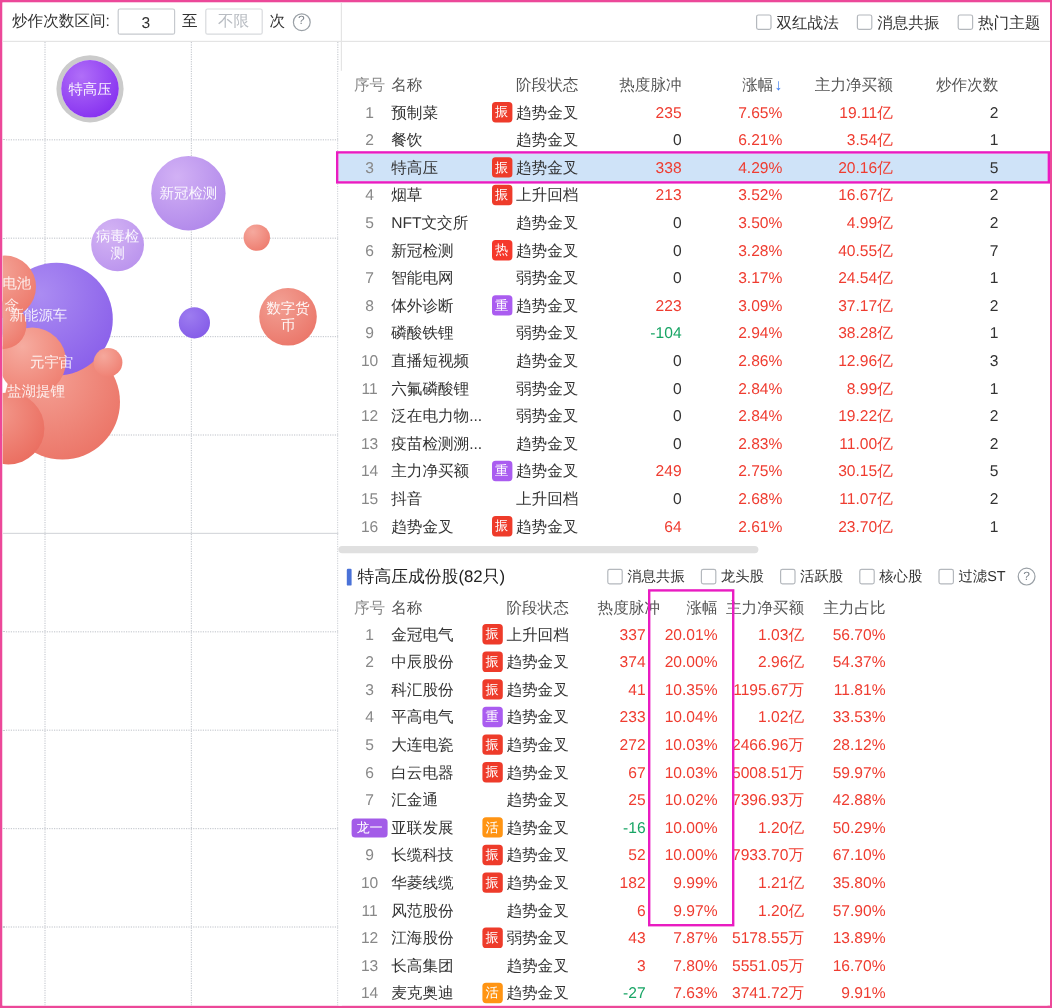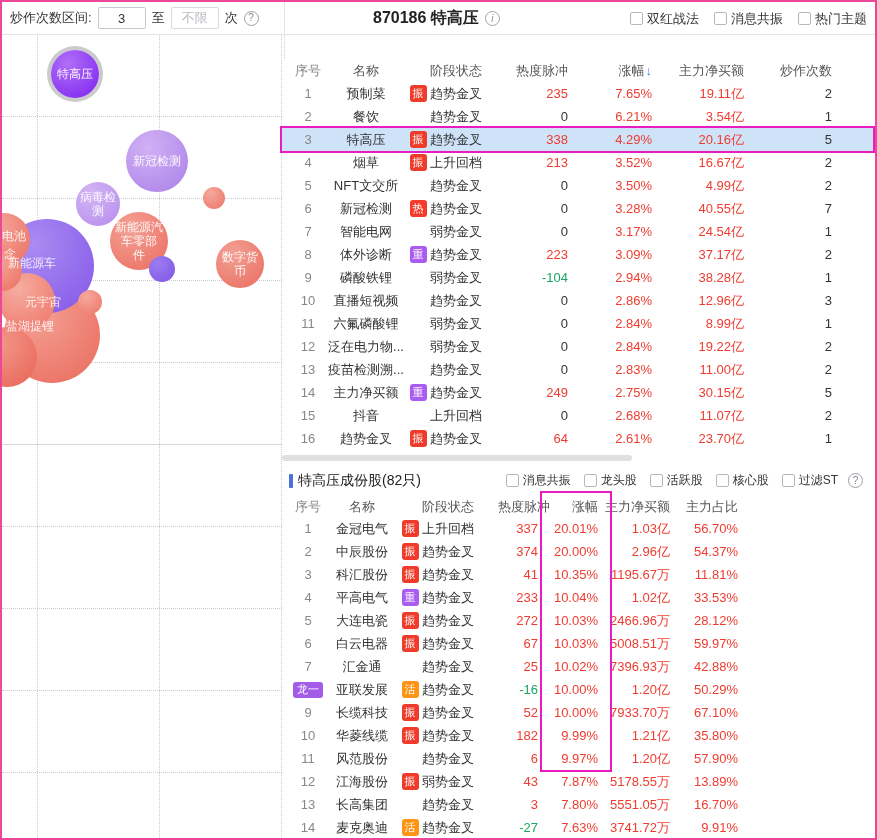--- a/index.html
+++ b/index.html
@@ -34,21 +34,21 @@
   
   .rpanel { position:absolute; left:280px; top:33px; width:591px; height:805px; background:#fff;margin-top:24px; }
   .thead, .trow { display:grid; align-items:center; padding-left:8px; width:100%; }
   .t1 .thead, .t1 .trow { grid-template-columns:36px 80px 24px 82px 56px 84px 92px 88px; height:23px; }
   .t2 .thead, .t2 .trow { grid-template-columns:36px 72px 24px 76px 40px 60px 72px 68px; height:23px; }
   .thead { color:#555; font-size:13px; }
   .trow { font-size:13px; color:#333; }
   .cell { white-space:nowrap; }
   .c0 { text-align:center; color:#808archive6; }
   .c0 { text-align:center; color:#888; }
-  .c1 { text-align:center; overflow:visible; }
+  .c1 { text-align:left; overflow:visible; }
   .c2 { text-align:center; }
   .c4,.c5,.c6,.c7 { text-align:right; }
   .red { color:#ef3c30; }
   .green { color:#18a565; }
   .dark { color:#333; }
   .sort { color:#3c7df0; margin-left:1px; }
   .badge { display:inline-flex; align-items:center; justify-content:center; width:17px; height:17px; border-radius:3px; color:#fff; font-size:11px; }
   .lbadge { display:inline-flex; align-items:center; justify-content:center; width:30px; height:16px; border-radius:3px; background:#a35ce8; color:#fff; font-size:11px;text-align:center; }
   .trow.hl { background:#cfe3f8; outline:2px solid #e91cc1; }
   .t1-header { position:absolute; left:0; top:0; }
@@ -72,24 +72,20 @@
   <div class="tbar-left">
     <span>炒作次数区间:</span>
     <span class="inp">3</span>
     <span>至</span>
     <span class="inp dis">不限</span>
     <span>次</span>
     <span class="qicon">?</span>
   </div>
 
   <div class="tbar-right">
-    <div class="title-wrap">
-      <span class="title">870186 特高压</span>
-      <span class="iicon">i</span>
-    </div>
     <div class="cbgroup" id="header-cbs">
         <span class="cb">
           <span class="box"></span>
           <span>双红战法</span>
         </span>
         <span class="cb">
           <span class="box"></span>
           <span>消息共振</span>
         </span>
         <span class="cb">
@@ -111,25 +107,20 @@
       <div class="gl h" style="top: 573px;"></div>
       <div class="gl h" style="top: 655px;"></div>
       <div class="gl h" style="top: 737px;"></div>
       <div class="gl h solid" style="top: 409px;"></div>
       <div class="bubble" style="left: 2px; top: 252px; height: 96px; width: 96px; background: radial-gradient(circle at 35% 28%, rgb(244, 160, 148), rgb(233, 106, 92));"></div>
       <div class="bubble" style="left: -25px; top: 292px; height: 60px; width: 60px; background: radial-gradient(circle at 35% 28%, rgb(243, 152, 139), rgb(232, 99, 85));"></div>
       <div class="bubble" style="left: -2px; top: 184px; height: 94px; width: 94px; background: radial-gradient(circle at 35% 28%, rgb(171, 140, 242), rgb(130, 85, 232));"></div>
       <div class="bubble" style="left: -3px; top: 238px; height: 56px; width: 56px; background: radial-gradient(circle at 35% 28%, rgb(246, 172, 160), rgb(237, 117, 102));"></div>
       <div class="bubble" style="left: -24px; top: 178px; height: 52px; width: 52px; background: radial-gradient(circle at 35% 28%, rgb(244, 167, 155), rgb(236, 111, 96));"></div>
       <div class="bubble" style="left: -20px; top: 216px; height: 40px; width: 40px; background: radial-gradient(circle at 35% 28%, rgb(244, 167, 155), rgb(236, 111, 96));"></div>
-      <div class="bubble" style="left: 108px; top: 177px; height: 58px; width: 58px; background: radial-gradient(circle at 35% 28%, rgb(243, 161, 149), rgb(234, 108, 94));">
-        <div>新能源汽</div>
-        <div>车零部</div>
-        <div>件</div>
-      </div>
       <div class="bubble" style="left: 147px; top: 221px; height: 26px; width: 26px; background: radial-gradient(circle at 35% 28%, rgb(157, 124, 240), rgb(126, 84, 230));"></div>
       <div class="bubble" style="left: 214px; top: 205px; height: 48px; width: 48px; background: radial-gradient(circle at 35% 28%, rgb(242, 160, 148), rgb(233, 108, 95));">
         <div>数字货</div>
         <div>币</div>
       </div>
       <div class="bubble" style="left: 76px; top: 255px; height: 24px; width: 24px; background: radial-gradient(circle at 35% 28%, rgb(245, 168, 156), rgb(238, 118, 104));"></div>
       <div class="bubble" style="left: 201px; top: 152px; height: 22px; width: 22px; background: radial-gradient(circle at 35% 28%, rgb(245, 169, 158), rgb(236, 114, 100));"></div>
       <div class="bubble" style="left: 74px; top: 147px; height: 44px; width: 44px; background: radial-gradient(circle at 35% 28%, rgb(212, 180, 244), rgb(180, 140, 236));">
         <div>病毒检</div>
         <div>测</div>

